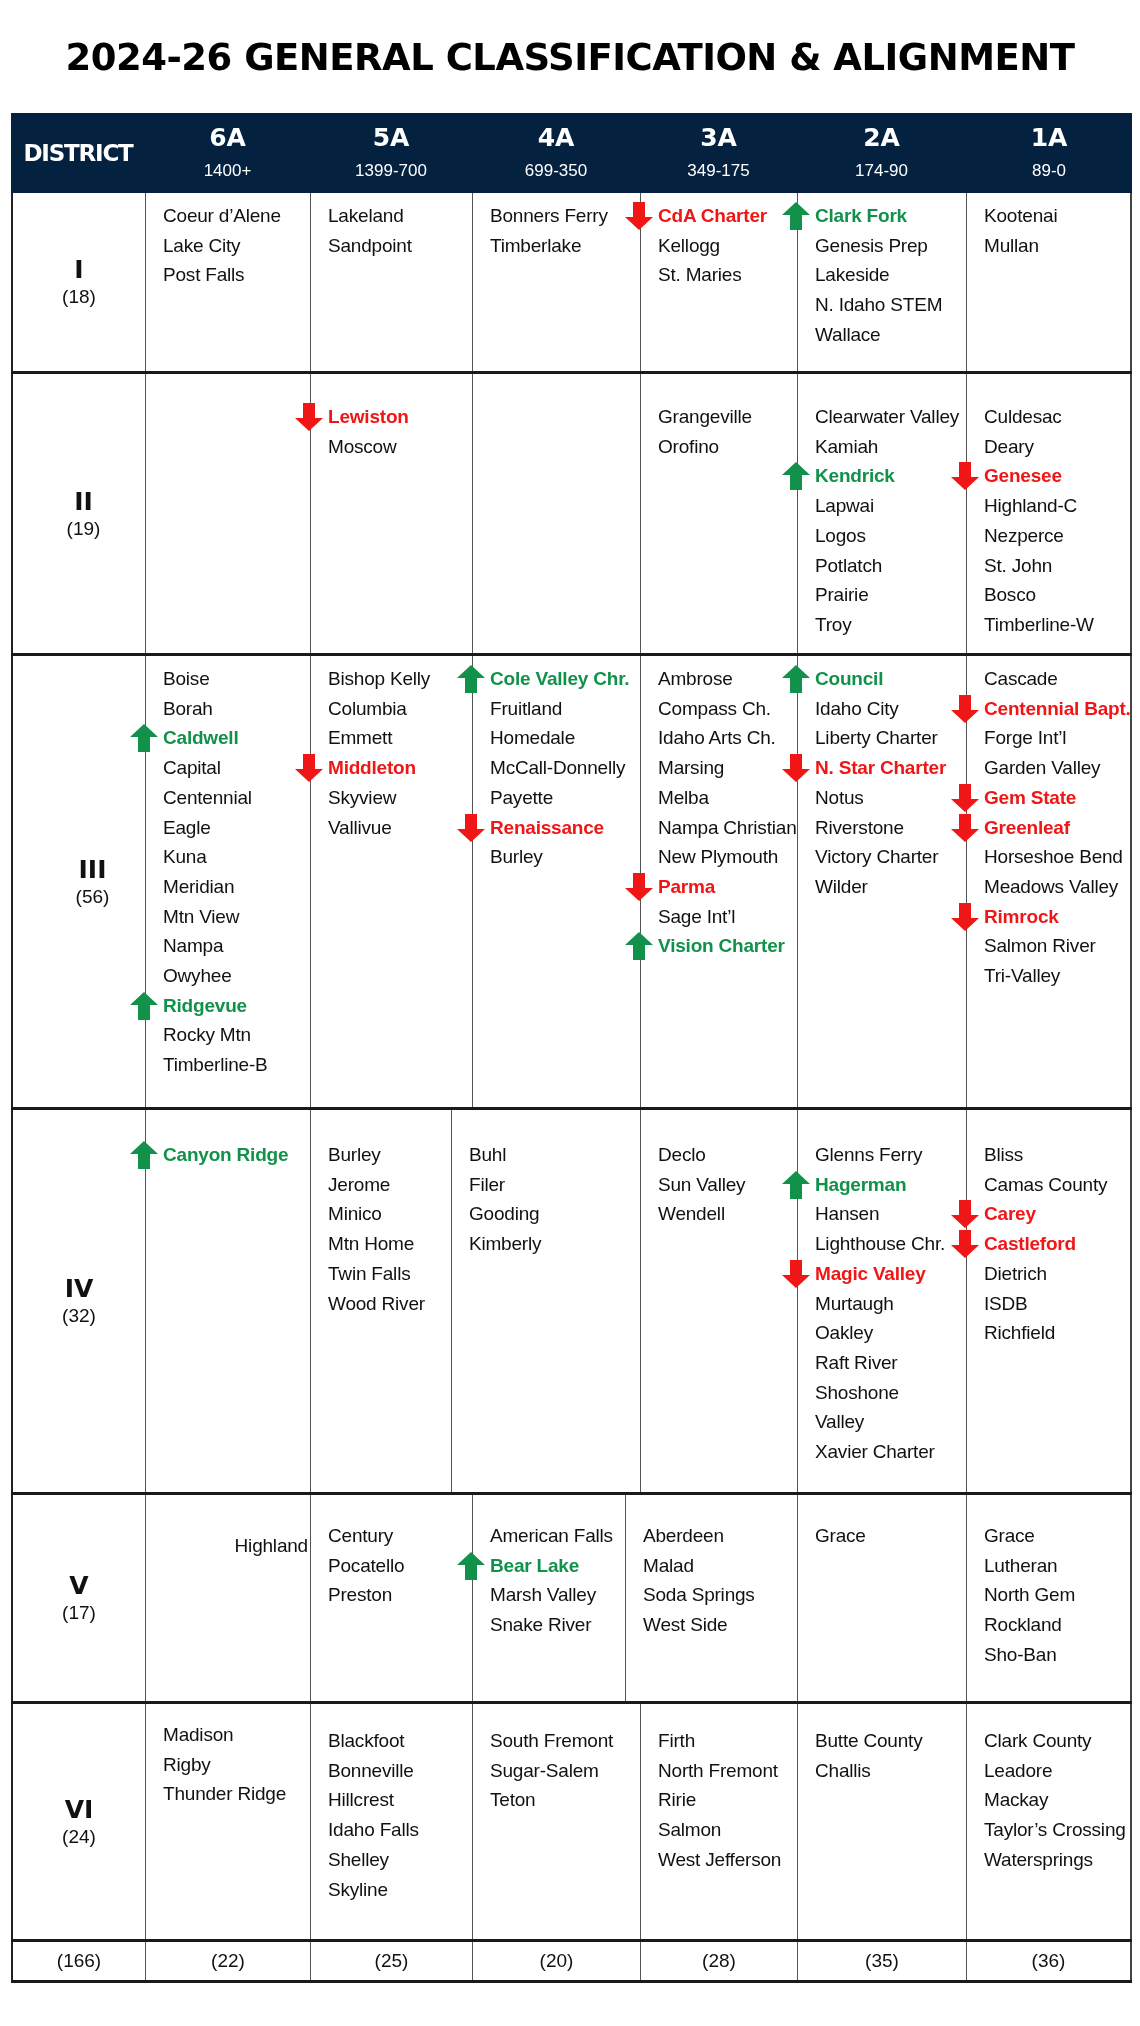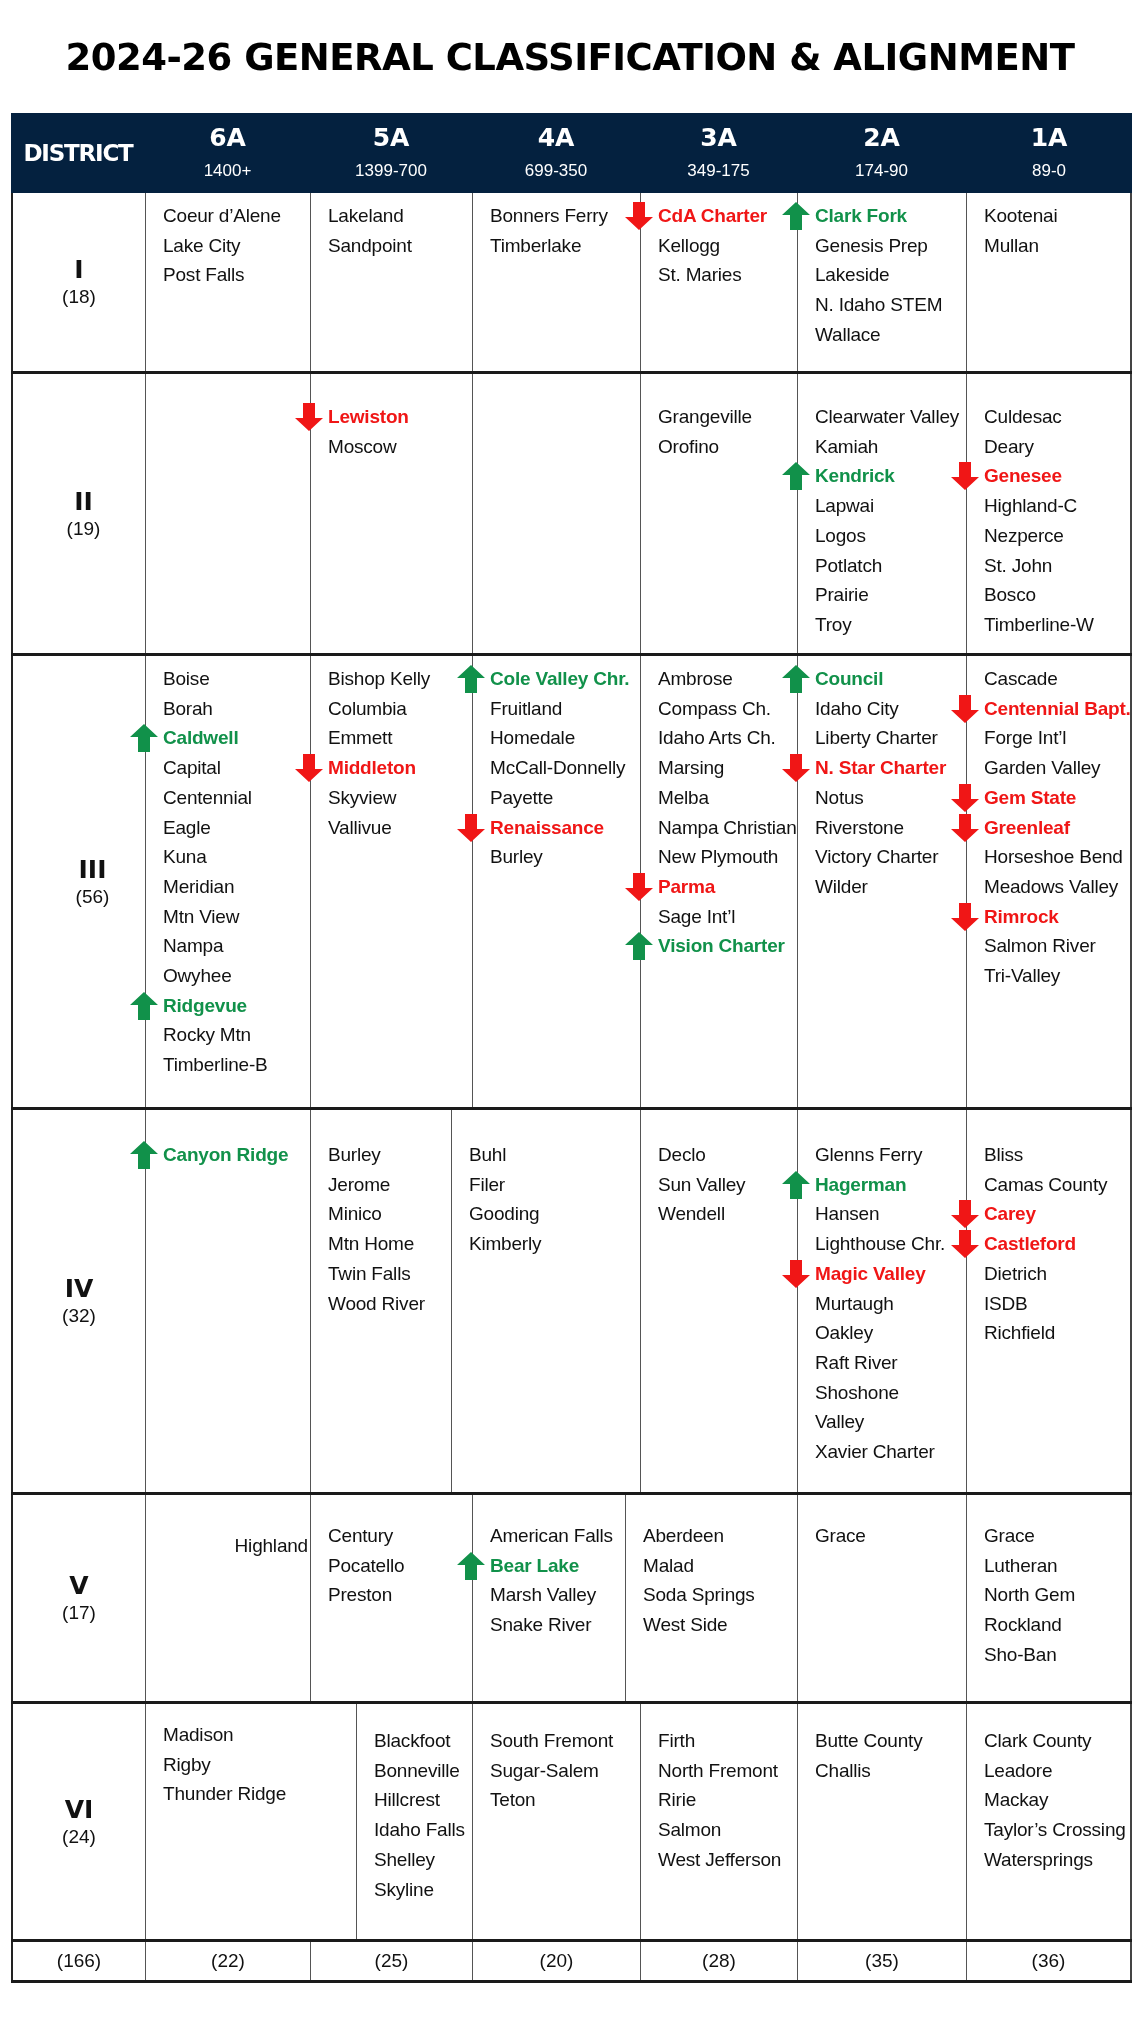--- a/index.html
+++ b/index.html
@@ -416,21 +416,21 @@
           <div class="num">VI</div>
           <div class="cnt">(24)</div>
         </div>
         <div class="cell" style="left: 134px; width: 165px;">
           <div class="list" style="top: 16px;">
             <div class="school"><span>Madison</span></div>
             <div class="school"><span>Rigby</span></div>
             <div class="school"><span>Thunder Ridge</span></div>
           </div>
         </div>
-        <div class="cell" style="left: 299px; width: 162px; margin-left: 46px;">
+        <div class="cell" style="left: 299px; width: 162px;">
           <div class="list" style="top: 22px;">
             <div class="school"><span>Blackfoot</span></div>
             <div class="school"><span>Bonneville</span></div>
             <div class="school"><span>Hillcrest</span></div>
             <div class="school"><span>Idaho Falls</span></div>
             <div class="school"><span>Shelley</span></div>
             <div class="school"><span>Skyline</span></div>
           </div>
         </div>
         <div class="cell" style="left: 461px; width: 168px;">

